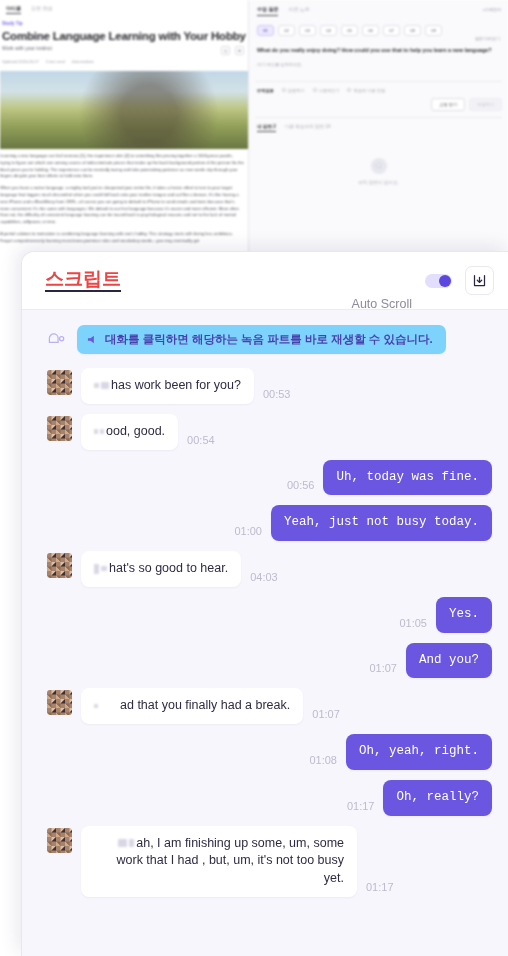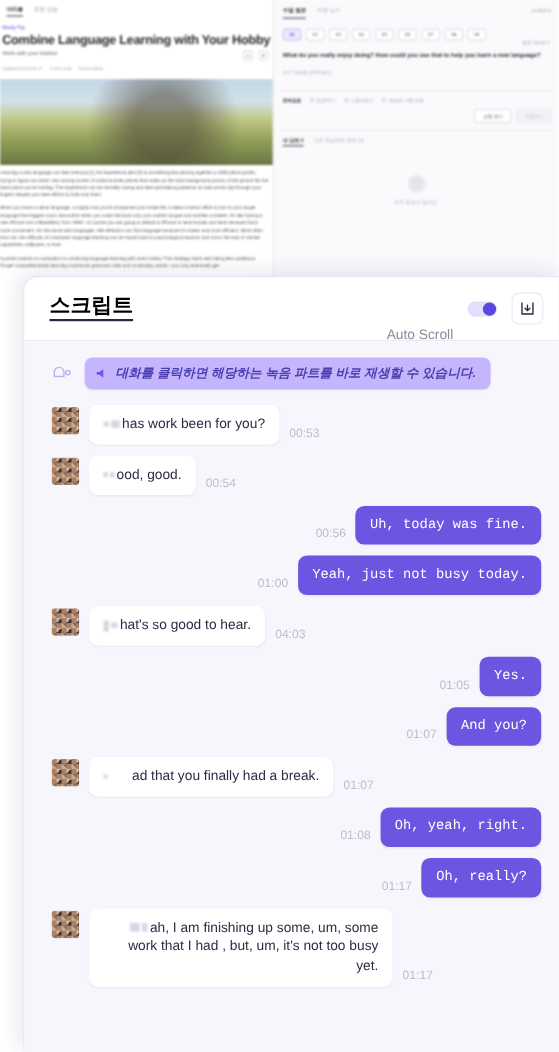--- a/index.html
+++ b/index.html
@@ -90,21 +90,21 @@
     border-top: 1px solid #e8e6f5;
     box-shadow: -4px -4px 18px rgba(40,30,90,.10);
     overflow: hidden;
   }
   .panel-head {
     height: 58px; background: #ffffff;
     display: flex; align-items: center; padding: 0 14px 0 23px;
     border-bottom: 1px solid #ecebf4;
   }
   .panel-title {
-    font-size: 19px; font-weight: bold; color: #000000;
+    font-size: 19px; font-weight: bold; color: #ef4444;
     border-bottom: 2.5px solid #2a2640; padding-bottom: 1px; line-height: 1.1;
   }
   .head-right { margin-left: auto; display: flex; align-items: center; gap: 13px; }
   .auto-scroll-label { font-size: 12.5px; color: #8d8b9e; margin-top: 46px; }
   .toggle {
     width: 27px; height: 14px; border-radius: 7px; background: #e2defb;
     position: relative; cursor: pointer;
   }
   .toggle .knob {
     position: absolute; right: 1px; top: 1px; width: 12px; height: 12px;
@@ -114,25 +114,24 @@
     width: 29px; height: 29px; border-radius: 7px; background: #fff;
     border: 1px solid #eae8f3; display: flex; align-items: center; justify-content: center;
     cursor: pointer;
   }
 
   .chat-scroll { height: 647px; overflow: hidden; padding: 12px 0 0 0; }
 
   .hint-row { display: flex; align-items: center; gap: 11px; padding: 3px 16px 9px 25px; }
   .hint-icon { width: 19px; height: 15px; flex: none; }
   .hint-bubble {
-    background: #c4b5fd; border-radius: 7px; padding: 7px 13px 7px 10px;
+    background: #7dd3fc; border-radius: 7px; padding: 7px 13px 7px 10px;
     font-size: 11.5px; color: #4b3fb0; font-weight: bold;
     display: flex; align-items: center; gap: 6px;
     box-shadow: 0 1px 2px rgba(40,30,90,.05);
-    font-style: italic;
   }
 
   .msg { display: flex; align-items: flex-start; padding: 5px 16px 5px 25px; gap: 9px; }
   .msg.right { justify-content: flex-end; padding-right: 16px; }
   .avatar {
     width: 25px; height: 25px; flex: none; border-radius: 3px; margin-top: 2px;
     background-image:
       linear-gradient(45deg, #cfa98a 25%, transparent 25%),
       linear-gradient(-45deg, #3a3036 25%, transparent 25%),
       linear-gradient(45deg, transparent 75%, #8a6d55 75%),

